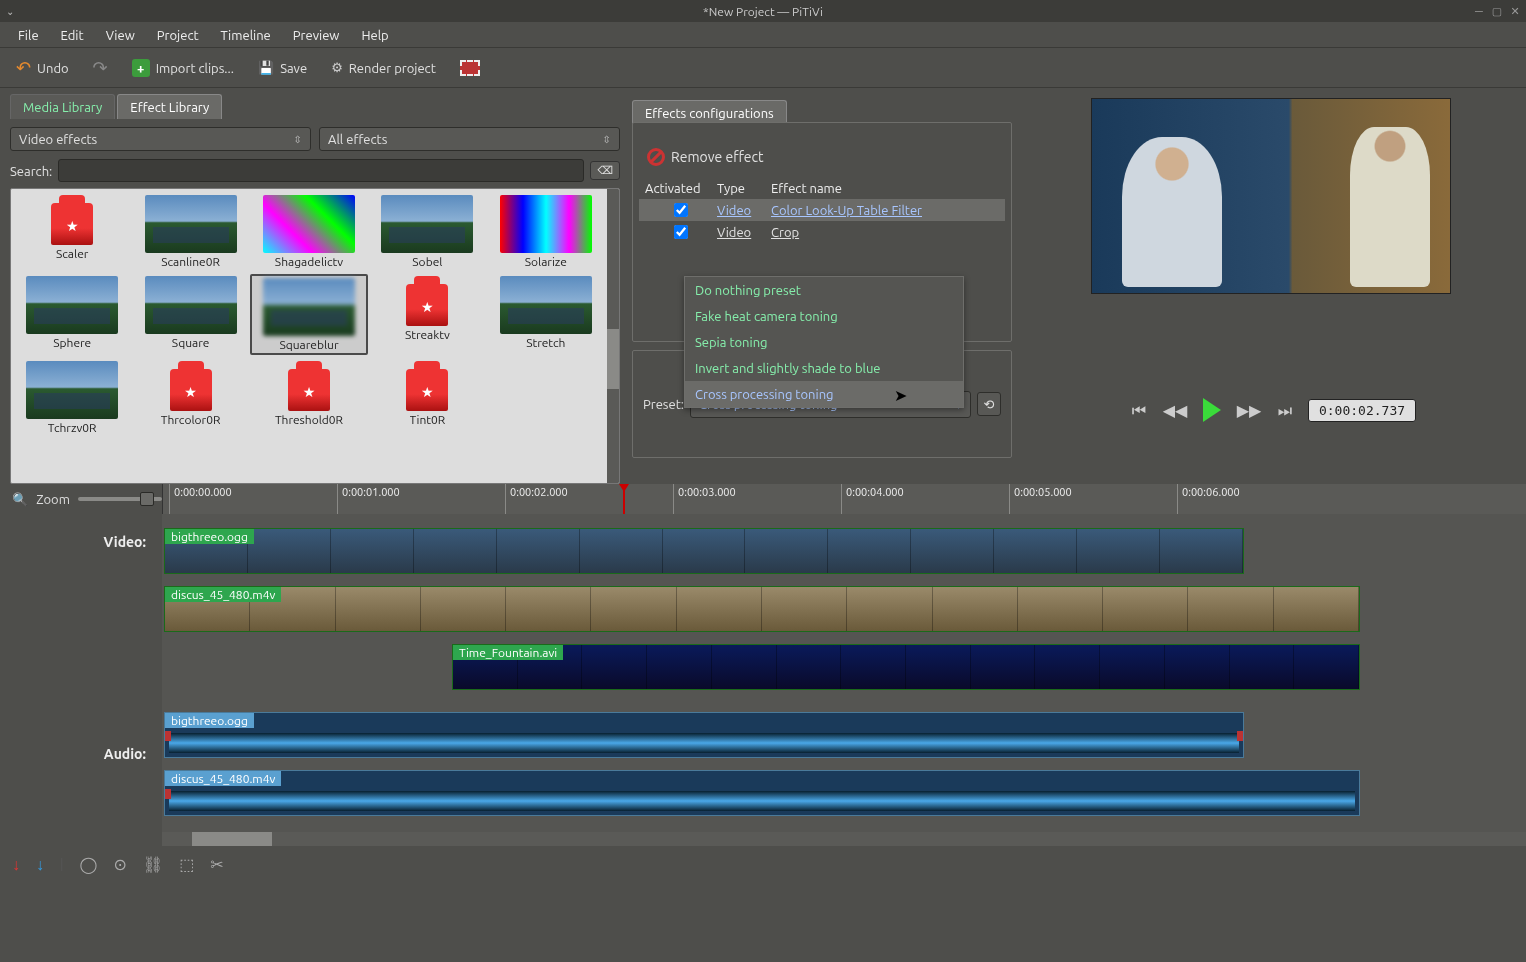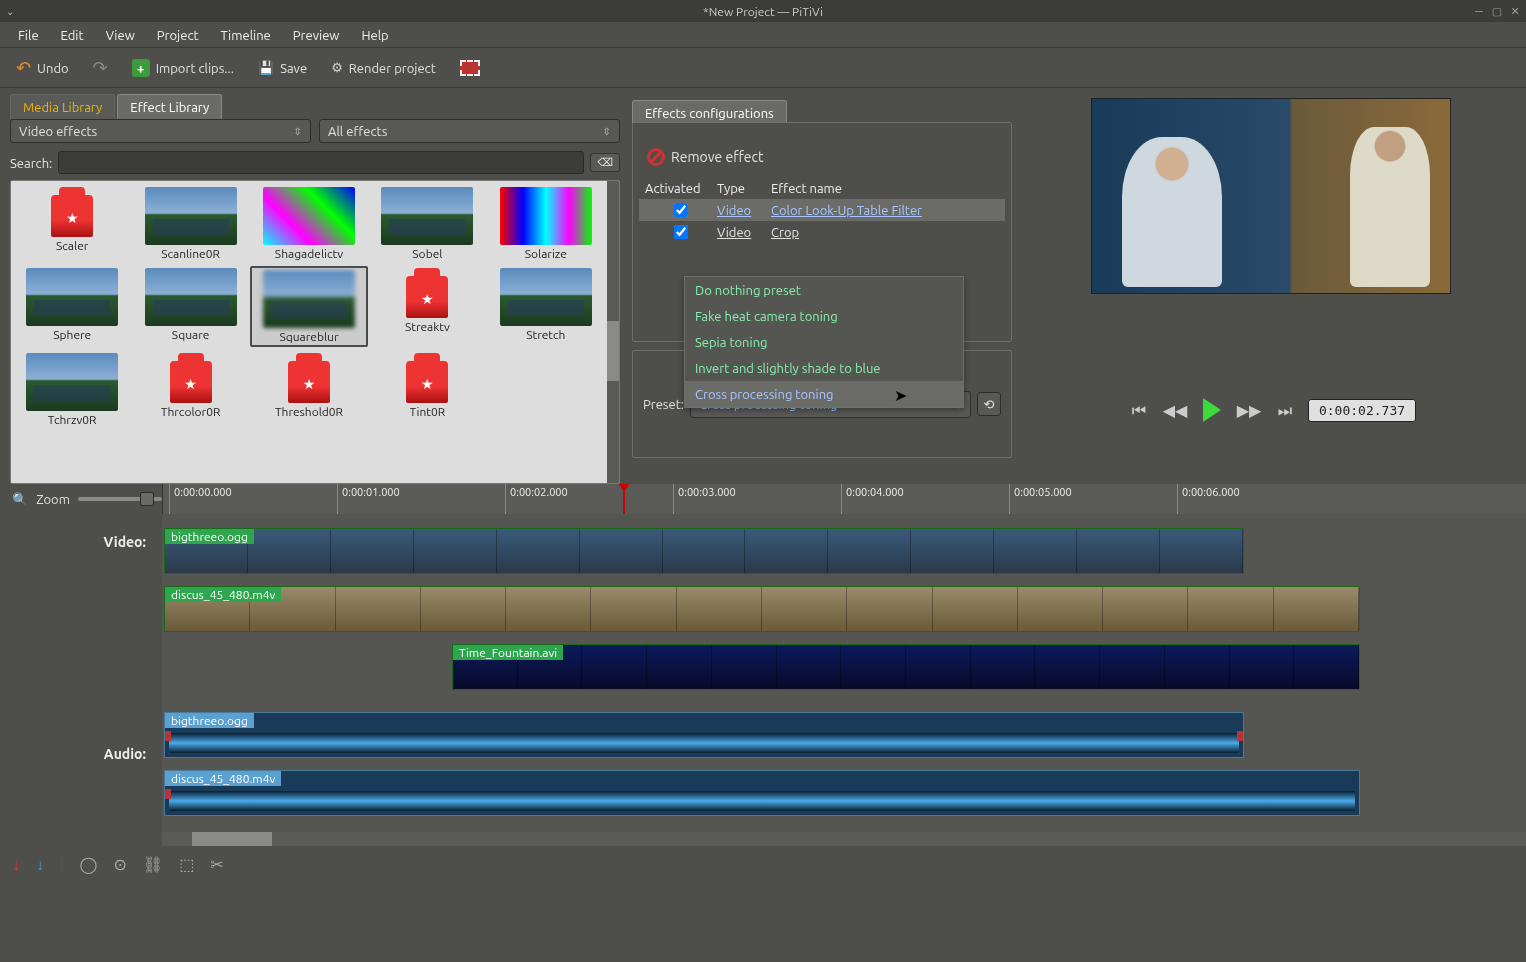--- a/index.html
+++ b/index.html
@@ -15,23 +15,23 @@
 .tbtn { display: flex; align-items: center; gap: 6px; padding: 4px 8px; border-radius: 3px; cursor: pointer; }
 .icon-undo { color: #e68a2e; font-size: 18px; }
 .icon-redo-dis { color: #888; font-size: 18px; }
 .icon-plus { background: #3c9c3c; color: #fff; width: 18px; height: 18px; display: inline-flex; align-items: center; justify-content: center; border-radius: 3px; font-weight: bold; }
 .icon-save { color: #ccc; }
 .icon-render { color: #ccc; }
 .icon-film { width: 20px; height: 16px; background: #b33; border: 2px dashed #eee; }
 .mid { display: flex; height: 396px; }
 .left-pane { width: 626px; padding: 6px 6px 0 10px; display: flex; flex-direction: column; }
 .tabs { display: flex; }
-.tab { background: #5a5a57; border: 1px solid #666; border-bottom: none; padding: 5px 12px; color: #eab308; border-radius: 3px 3px 0 0; margin-right: 2px; cursor: pointer; }
+.tab { background: #5a5a57; border: 1px solid #666; border-bottom: none; padding: 5px 12px; color: #86efac; border-radius: 3px 3px 0 0; margin-right: 2px; cursor: pointer; }
 .tab.active { background: #6a6a67; border: 1px solid #888; border-bottom: none; color: #fff; }
-.categ-row { display: flex; gap: 8px; }
+.categ-row { display: flex; gap: 8px; margin-top: 8px; }
 .combo { flex: 1; background: #585855; border: 1px solid #2e2e2b; border-radius: 3px; padding: 4px 8px; display: flex; justify-content: space-between; align-items: center; cursor: pointer; }
 .combo .arrows { font-size: 10px; color: #bbb; }
 .search-row { display: flex; align-items: center; gap: 6px; margin-top: 8px; }
 .search-row input { flex: 1; background: #3c3c39; border: 1px solid #2a2a27; color: #eee; padding: 3px 6px; border-radius: 3px; }
 .search-row .clear { background: #5a5a57; border: 1px solid #333; border-radius: 3px; padding: 2px 6px; cursor: pointer; font-size: 11px; }
 .effects-grid-wrap { border: 1px solid #777; background: #ddd; margin-top: 6px; flex: 1; position: relative; overflow: hidden; border-radius: 2px; padding-right: 12px; }
 .effects-grid { display: grid; grid-template-columns: repeat(5, 1fr); color: #222; padding: 4px 2px; gap: 4px 0; }
 .eff { display: flex; flex-direction: column; align-items: center; font-size: 12px; text-align: center; cursor: pointer; padding: 2px; }
 .eff.selected { border: 2px solid #4a4a4a; border-radius: 2px; background: #ccc; }
 .eff .thumb { width: 92px; height: 58px; border-radius: 2px; margin-bottom: 2px; }

